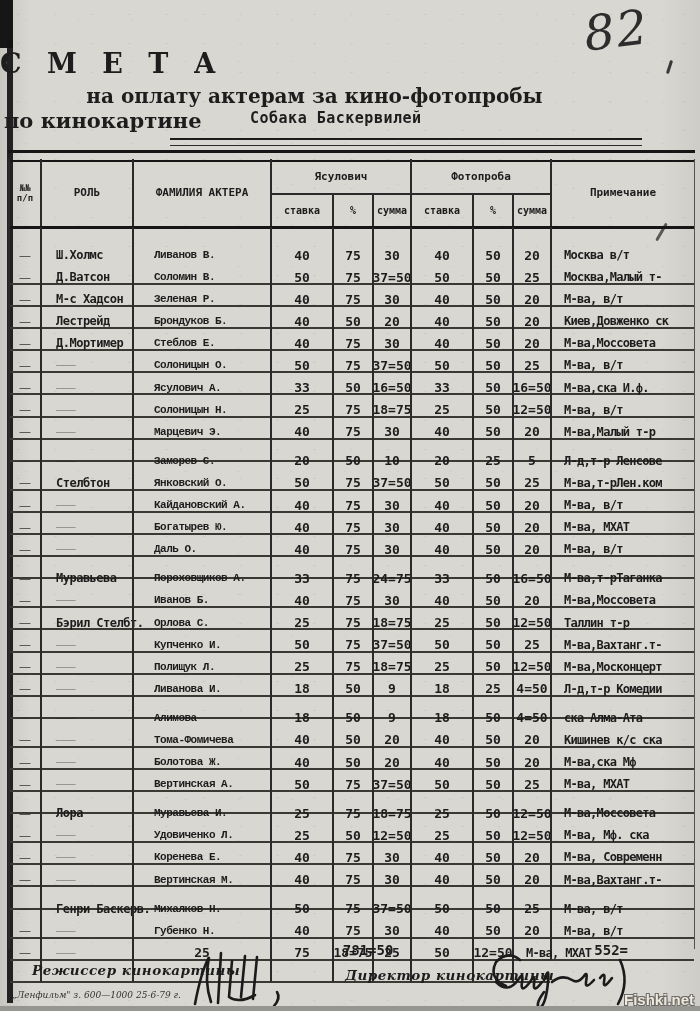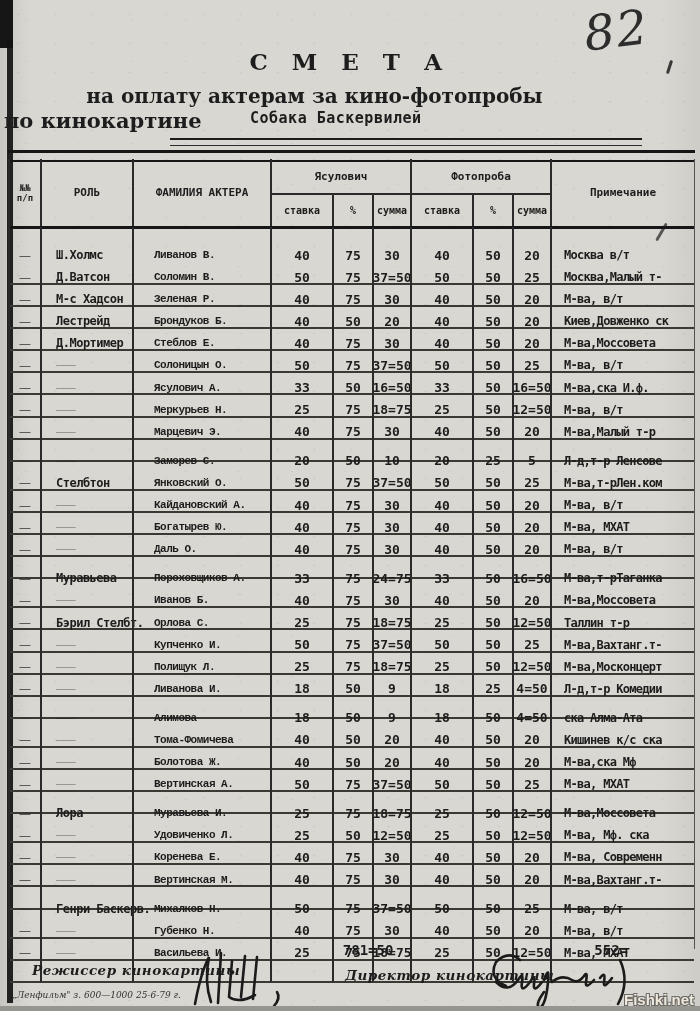--- a/index.html
+++ b/index.html
@@ -12,22 +12,22 @@
     background-size:37px 29px, 53px 41px, 100% 100%;}
   .corner{position:absolute;left:0;top:0;width:13px;height:48px;background:#161616;}
   .scan-edge{position:absolute;left:7px;top:40px;bottom:8px;width:6px;background:#121212;opacity:.92;}
   .photo-edge-bottom{position:absolute;left:0;right:0;bottom:0;height:5px;background:#97958f;}
 
   .hw{font-family:"DejaVu Serif",serif;font-style:italic;color:#2d2d2d;}
   .pagenum{position:absolute;left:584px;top:2px;font-size:48px;transform:rotate(-7deg);letter-spacing:2px;}
   .pen-tick{position:absolute;left:668px;top:60px;width:3px;height:14px;background:#3a3a3a;transform:rotate(18deg);border-radius:2px;}
   .pen-tick2{position:absolute;left:660px;top:222px;width:3px;height:20px;background:#3a3a3a;transform:rotate(30deg);border-radius:2px;opacity:.8;}
 
-  .title{position:absolute;left:0;width:700px;top:48px;text-align:center;font-family:"DejaVu Serif",serif;
-    font-weight:bold;font-size:23px;letter-spacing:8px;}
+  .title{position:absolute;left:0;width:700px;top:48px;font-family:"DejaVu Serif",serif;
+    font-weight:bold;font-size:27px;letter-spacing:8px;}
   .subtitle{position:absolute;left:0;width:629px;top:84px;text-align:center;font-family:"DejaVu Serif",serif;
     font-weight:bold;font-size:20px;}
   .film-title{position:absolute;left:250px;top:109px;font-weight:bold;font-size:15px;letter-spacing:.5px;}
   .film-label{position:absolute;left:4px;top:108px;font-family:"DejaVu Serif",serif;font-weight:bold;font-size:21px;}
   .film-underline{position:absolute;left:170px;top:138px;width:472px;height:5px;
     border-top:2px solid #1c1c1c;border-bottom:1px solid #2b2b2b;}
   .top-rule{position:absolute;left:8px;right:5px;top:150px;height:7px;
     border-top:3px solid #161616;border-bottom:2px solid #161616;}
 
   .table{position:absolute;left:8px;right:5px;top:159px;--cols:30px 92px 138px 62px 40px 38px 62px 40px 38px 1fr;
@@ -189,21 +189,21 @@
       <div class="c c-n c-kp">50</div>
       <div class="c c-n c-ks">16=50</div>
       <div class="c c-n c-fr">33</div>
       <div class="c c-n c-fp">50</div>
       <div class="c c-n c-fs">16=50</div>
       <div class="c c-note">М-ва,ска И.ф.</div>
     </div>
         <div class="trow">
       <div class="c c-num"></div>
       <div class="c c-role"></div>
-      <div class="c c-actor">Меркурьев Н.</div>
+      <div class="c c-actor">Солоницын Н.</div>
       <div class="c c-n c-kr">25</div>
       <div class="c c-n c-kp">75</div>
       <div class="c c-n c-ks">18=75</div>
       <div class="c c-n c-fr">25</div>
       <div class="c c-n c-fp">50</div>
       <div class="c c-n c-fs">12=50</div>
       <div class="c c-note">М-ва, в/т</div>
     </div>
         <div class="trow">
       <div class="c c-num"></div>
@@ -465,21 +465,20 @@
       <div class="c c-n c-kp">75</div>
       <div class="c c-n c-ks">30</div>
       <div class="c c-n c-fr">40</div>
       <div class="c c-n c-fp">50</div>
       <div class="c c-n c-fs">20</div>
       <div class="c c-note">М-ва, в/т</div>
     </div>
         <div class="trow">
       <div class="c c-num"></div>
       <div class="c c-role"></div>
-      <div class="c c-actor">Васильева И.</div>
       <div class="c c-n c-kr">25</div>
       <div class="c c-n c-kp">75</div>
       <div class="c c-n c-ks">18=75</div>
       <div class="c c-n c-fr">25</div>
       <div class="c c-n c-fp">50</div>
       <div class="c c-n c-fs">12=50</div>
       <div class="c c-note">М-ва, МХАТ</div>
     </div>
       </div>
   </div>

